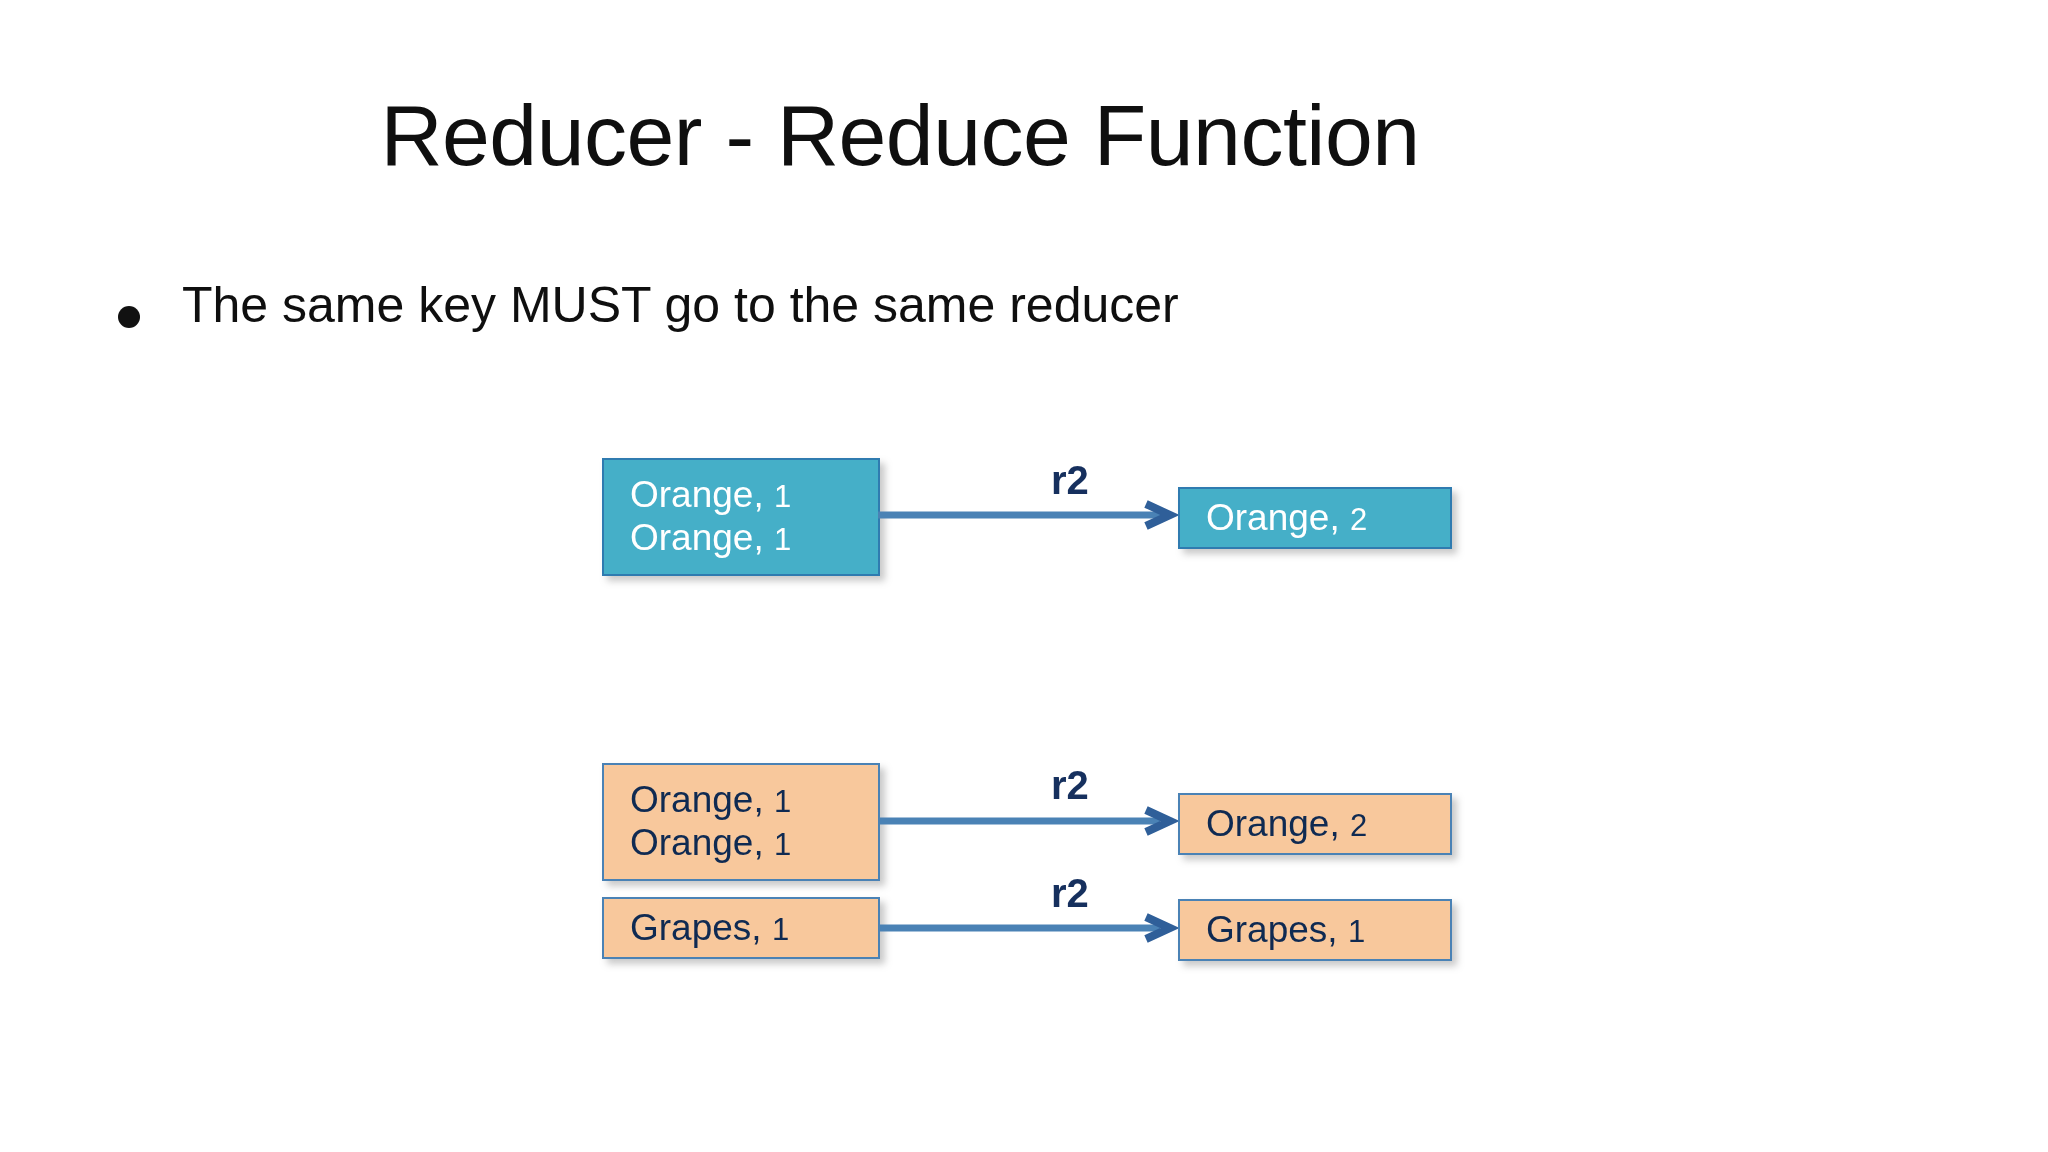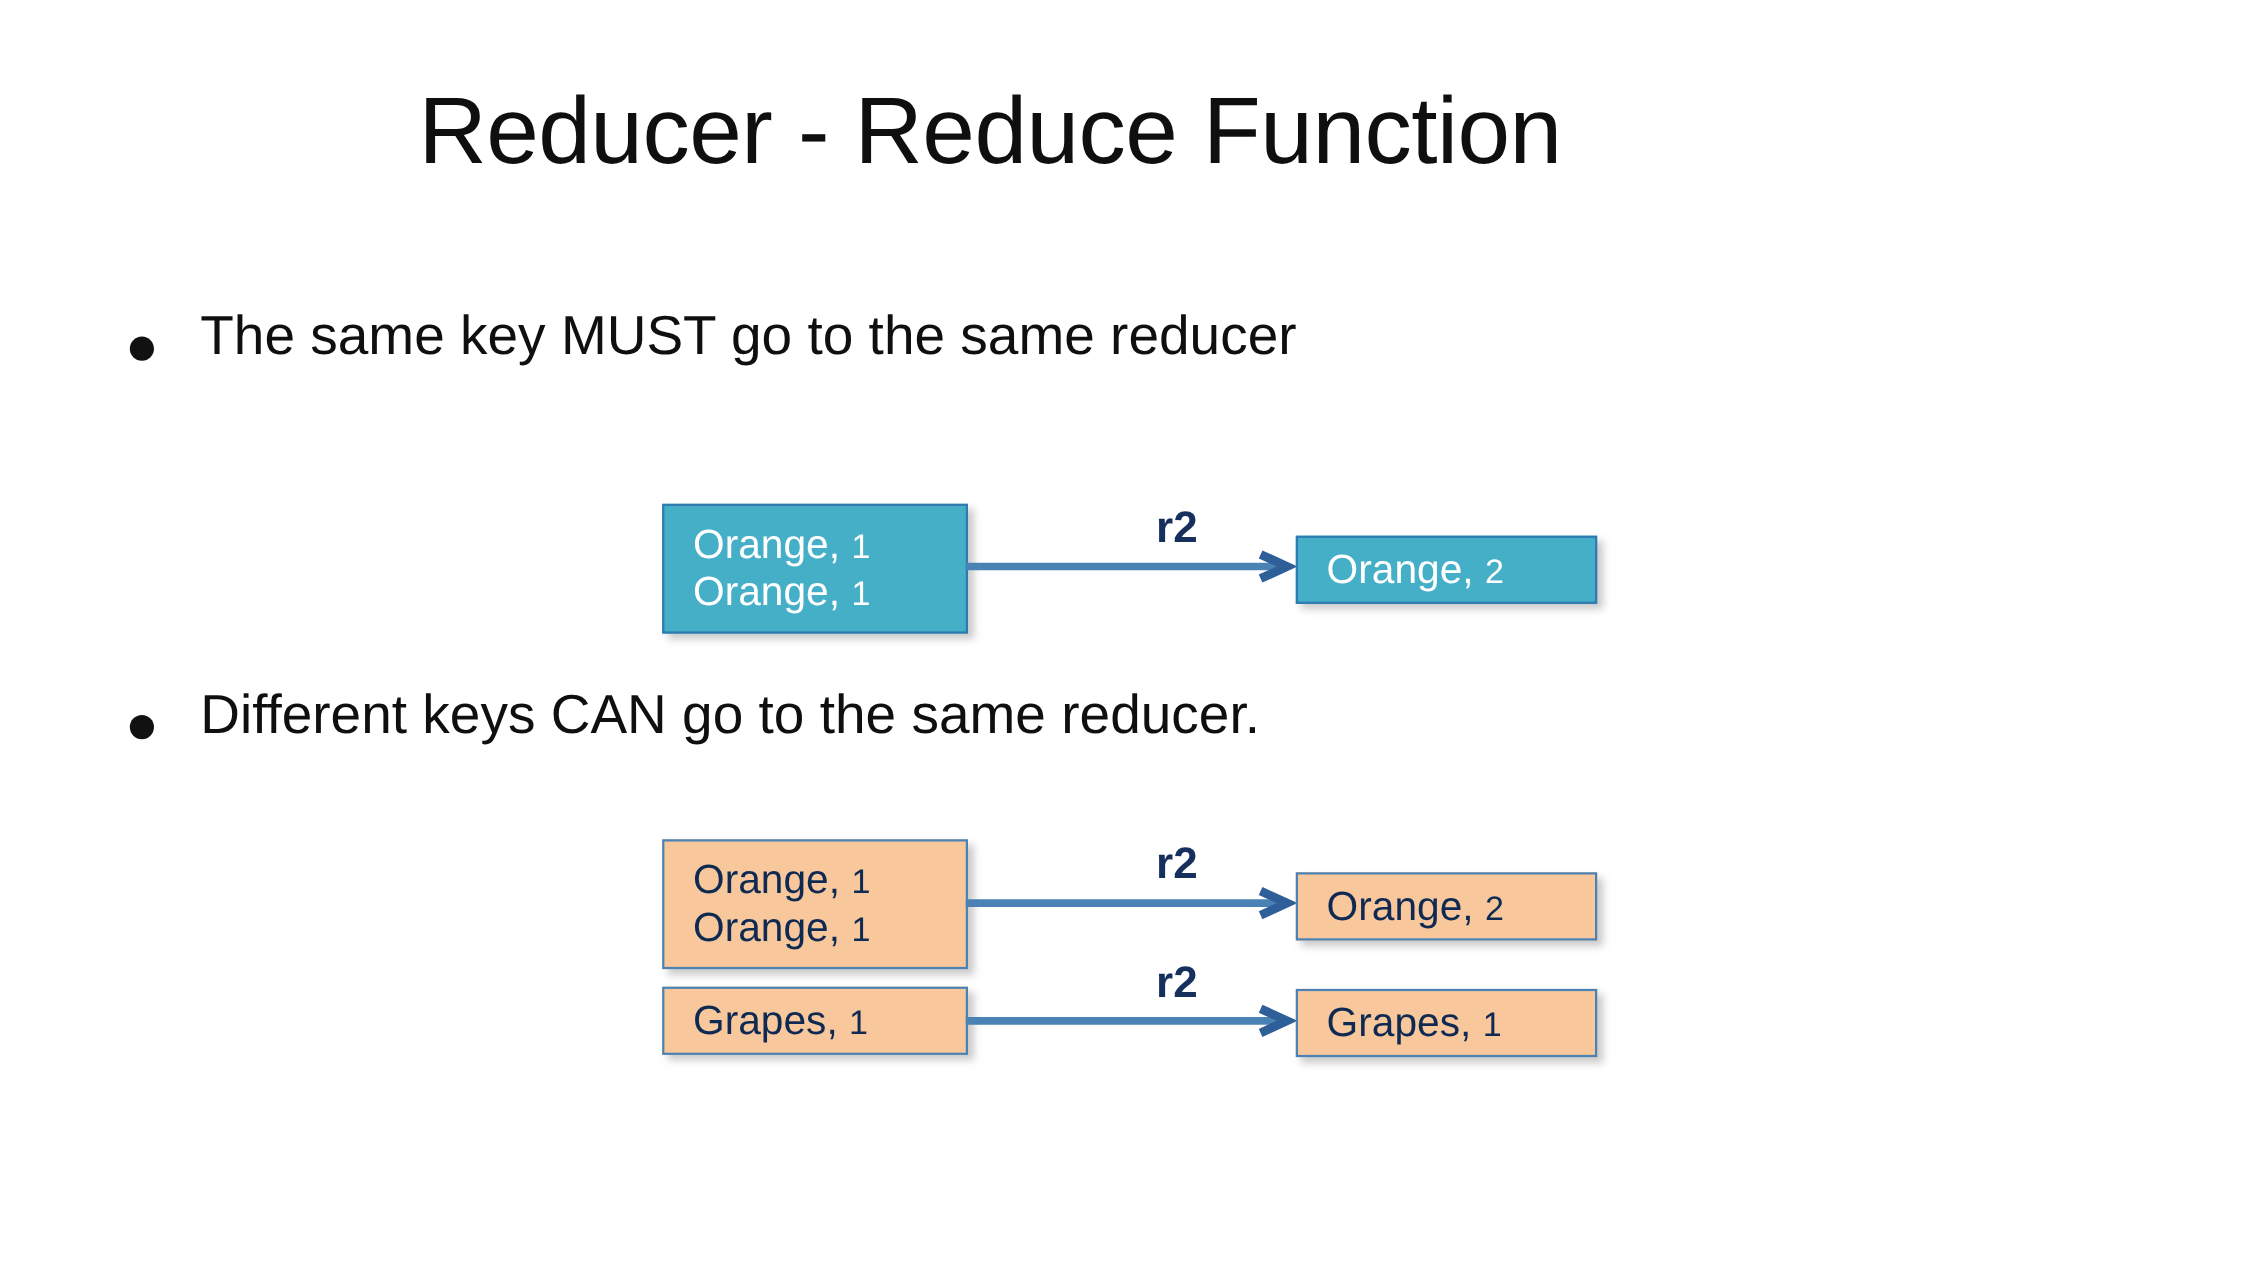--- a/index.html
+++ b/index.html
@@ -18,21 +18,21 @@
 
   .slide {
     position: absolute;
     inset: 0;
     background: #ffffff;
   }
 
   
   .slide-title {
     position: absolute;
-    top: 74px;
+    top: 90px;
     left: 0;
     width: 1800px;
     text-align: center;
     font-size: 86px;
     font-weight: 400;
     line-height: 1.05;
     letter-spacing: -0.5px;
     color: #0f0f0f;
     white-space: nowrap;
   }
@@ -148,24 +148,20 @@
     <div class="arrow-label" style="left:1006px; top:458px;">r2</div>
 
     <div class="node-box teal" style="left:1178px; top:487px; width:274px; height:62px;">
       <div class="node-line">
         <span>Orange,</span>
         <span class="qty">2</span>
       </div>
     </div>
   </div>
 
-  <div class="bullet-row" id="bullet-2">
-    <span class="bullet-dot"></span>
-    <span class="bullet-text">Different keys CAN go to the same reducer.</span>
-  </div>
 
   <div class="diagram" id="diagram-2">
 
     <div class="node-box orange" style="left:602px; top:763px; width:278px; height:118px;">
       <div class="node-line">
         <span>Orange,</span>
         <span class="qty">1</span>
       </div>
       <div class="node-line">
         <span>Orange,</span>

